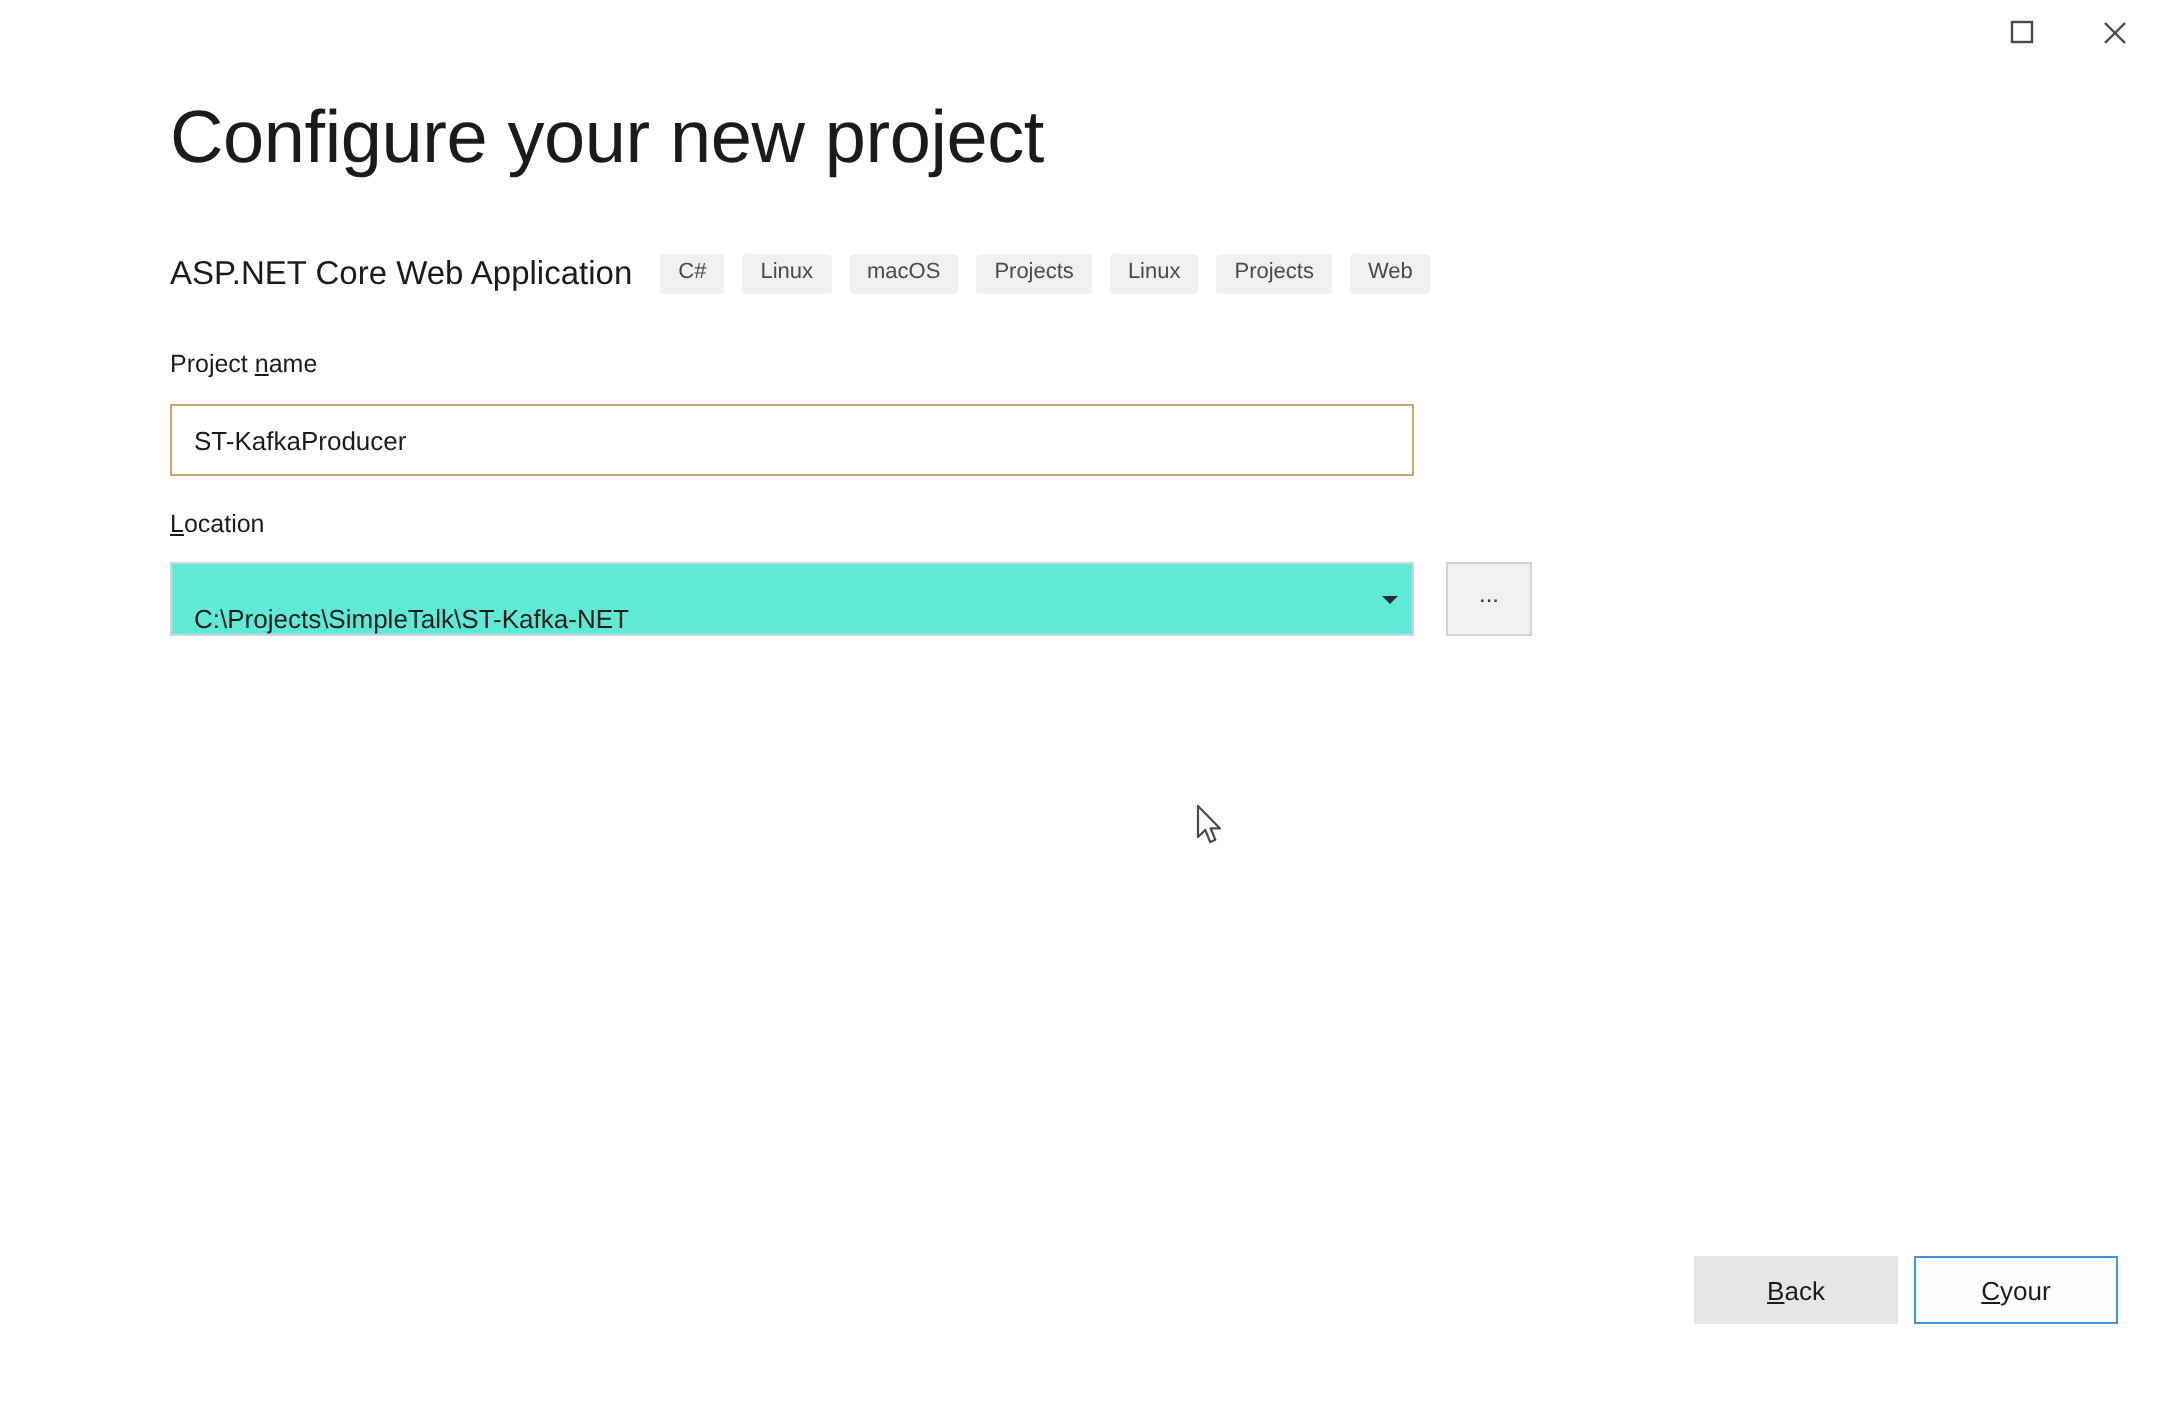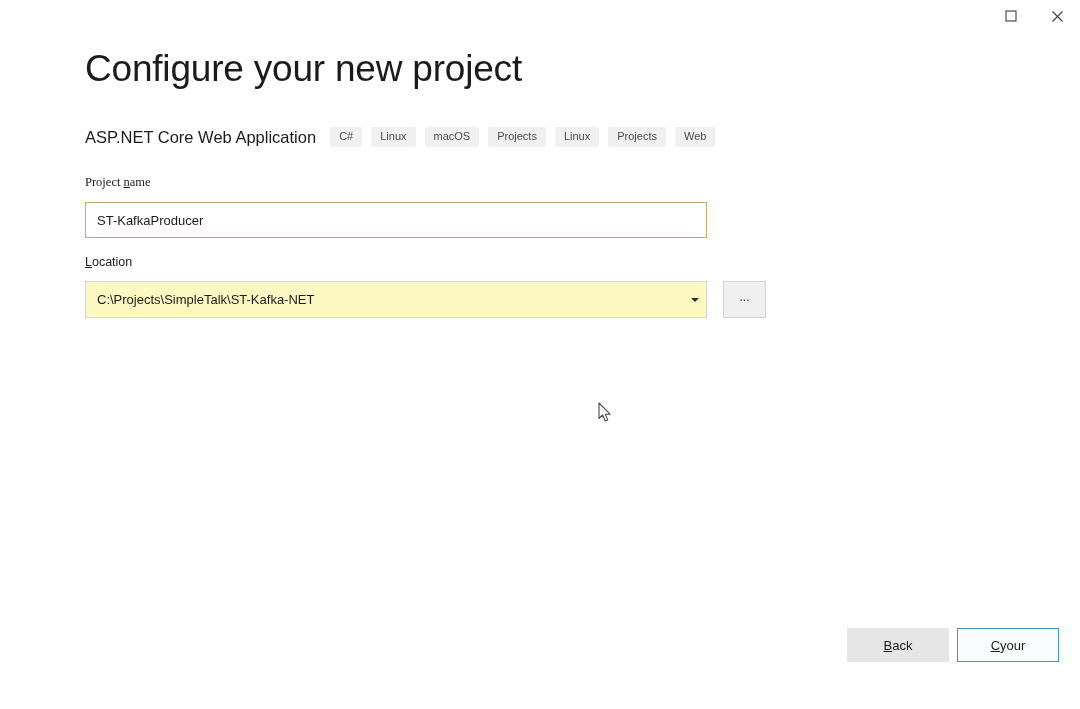--- a/index.html
+++ b/index.html
@@ -94,21 +94,21 @@
   .field-label {
     position: absolute;
     font-size: 12.5px;
     color: #1b1b1b;
     line-height: 1;
   }
   .field-label .acc {
     text-decoration: underline;
     text-underline-offset: 1px;
   }
-  .label-project { left: 53px; top: 176px; font-family: Liberation Serif, serif; }
+  .label-project { left: 53px; top: 176px; }
   .label-location { left: 53px; top: 256px; }
 
   .text-input {
     position: absolute;
     left: 53px;
     top: 202px;
     width: 622px;
     height: 36px;
     box-sizing: border-box;
     border: 1px solid #c8a96c;
@@ -127,23 +127,23 @@
     width: 622px;
     height: 37px;
   }
   .combo {
     position: absolute;
     left: 0; top: 0;
     width: 622px;
     height: 37px;
     box-sizing: border-box;
     border: 1px solid #cfd4de;
-    background: #fef9c3;
-    display: flex;
-    align-items: center;
+    background: #5eead4;
+    display: flex;
+    align-items: flex-end;
   }
   .combo-value {
     flex: 1;
     font-size: 13px;
     color: #1b1b1b;
     padding-left: 11px;
     white-space: nowrap;
     overflow: hidden;
     text-overflow: ellipsis;
   }

